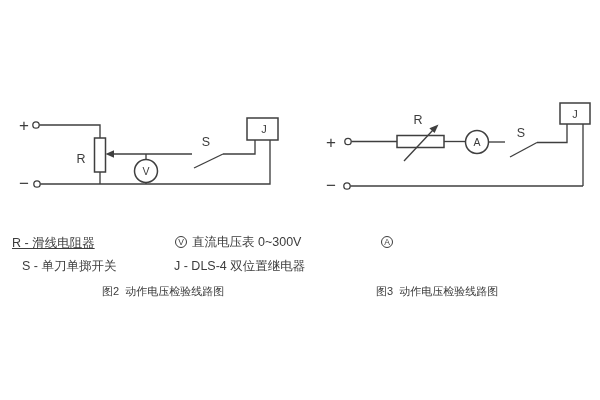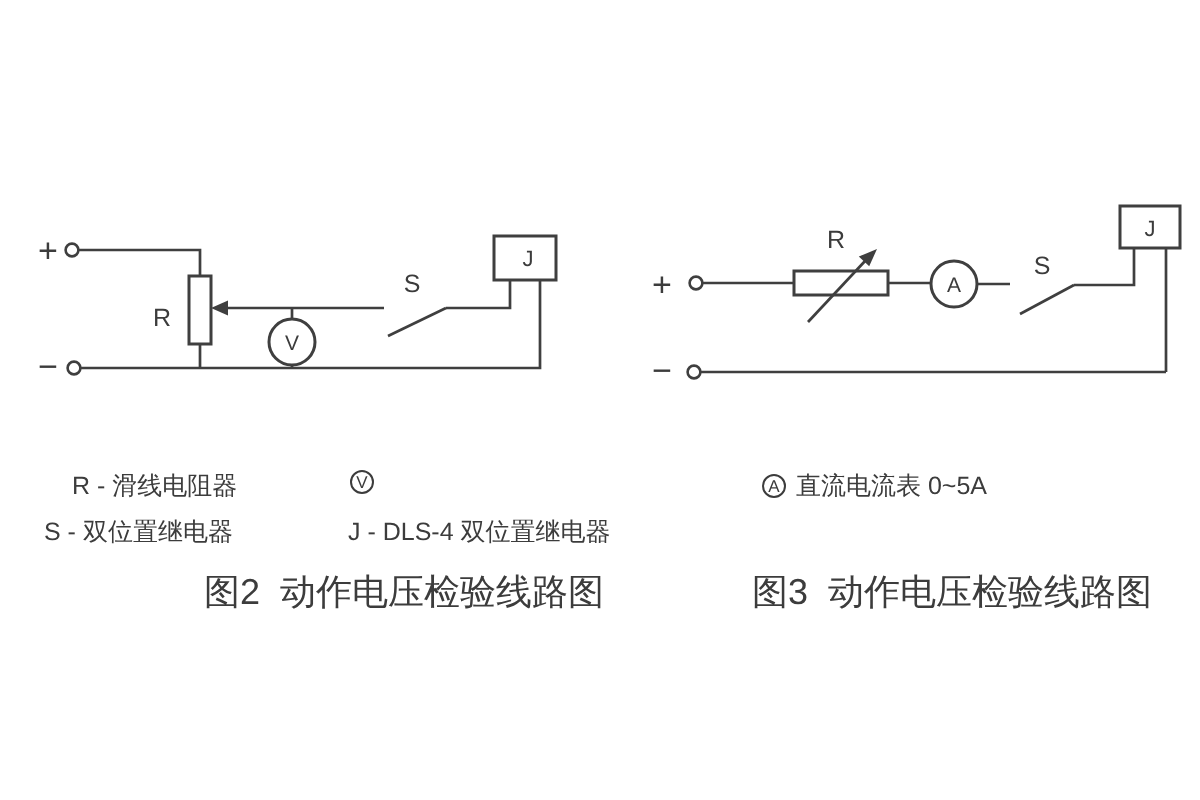--- a/index.html
+++ b/index.html
@@ -26,21 +26,21 @@
   .lbl-med{font-size:11px;}
   .lbl-meter{font-size:10.5px;}
   .mid{text-anchor:middle;}
   .legend{position:absolute;color:var(--text);font-size:12.5px;
           white-space:pre;line-height:14px;}
   .legrow{display:flex;align-items:center;gap:5px;}
   .csym{display:inline-flex;align-items:center;justify-content:center;
         width:12px;height:12px;border:1.4px solid var(--text);
         border-radius:50%;font-size:8.5px;color:var(--text);
         box-sizing:border-box;flex:0 0 auto;}
-  .caption{position:absolute;color:var(--text);font-size:18px;white-space:pre;}
+  .caption{position:absolute;color:var(--text);font-size:11px;white-space:pre;}
 </style>
 </head>
 <body>
 
 <div class="canvas">
 
   <svg width="600" height="400" viewBox="0 0 600 400">
 
     <g>
 
@@ -98,30 +98,30 @@
       <text class="lbl lbl-big mid" x="331" y="148">+</text>
       <text class="lbl lbl-big mid" x="331" y="191">−</text>
       <text class="lbl mid" x="418" y="124">R</text>
       <text class="lbl mid" x="521" y="137">S</text>
       <text class="lbl lbl-med mid" x="575" y="118">J</text>
       <text class="lbl lbl-meter mid" x="477" y="146">A</text>
     </g>
   </svg>
 
   <div>
-    <div class="legend" style="left:36px;top:236px;">R - 滑线电阻器</div>
-    <div class="legend" style="left:22px;top:259px;">S - 双位置继电器</div>
+    <div class="legend" style="left:12px;top:236px;text-decoration:underline;">R - 滑线电阻器</div>
+    <div class="legend" style="left:22px;top:259px;">S - 单刀单掷开关</div>
     <div class="legend legrow" style="left:175px;top:235px;">
       <span class="csym"><span>V</span></span>
+      <span>直流电压表 0~300V</span>
     </div>
     <div class="legend" style="left:174px;top:259px;">J - DLS-4 双位置继电器</div>
     <div class="caption" style="left:102px;top:284px;">图2  动作电压检验线路图</div>
   </div>
 
   <div>
     <div class="legend legrow" style="left:381px;top:236px;">
       <span class="csym"><span>A</span></span>
-      <span>直流电流表 0~5A</span>
     </div>
     <div class="caption" style="left:376px;top:284px;">图3  动作电压检验线路图</div>
   </div>
 
 </div>
 
 </body></html>

